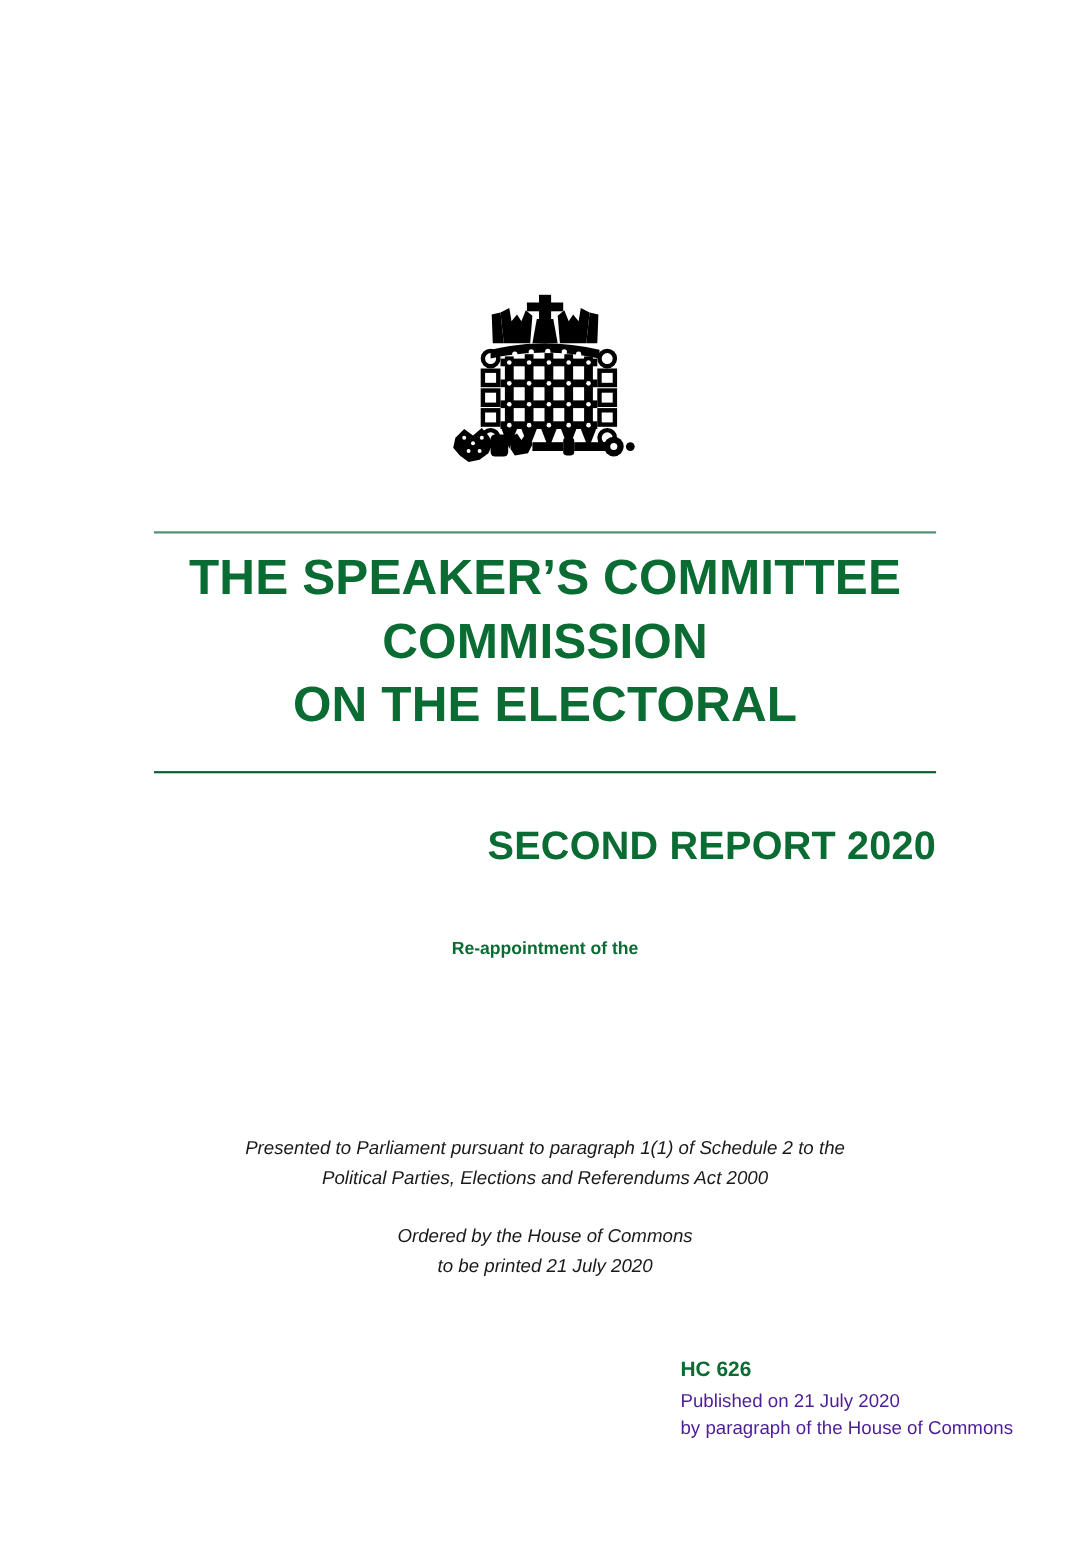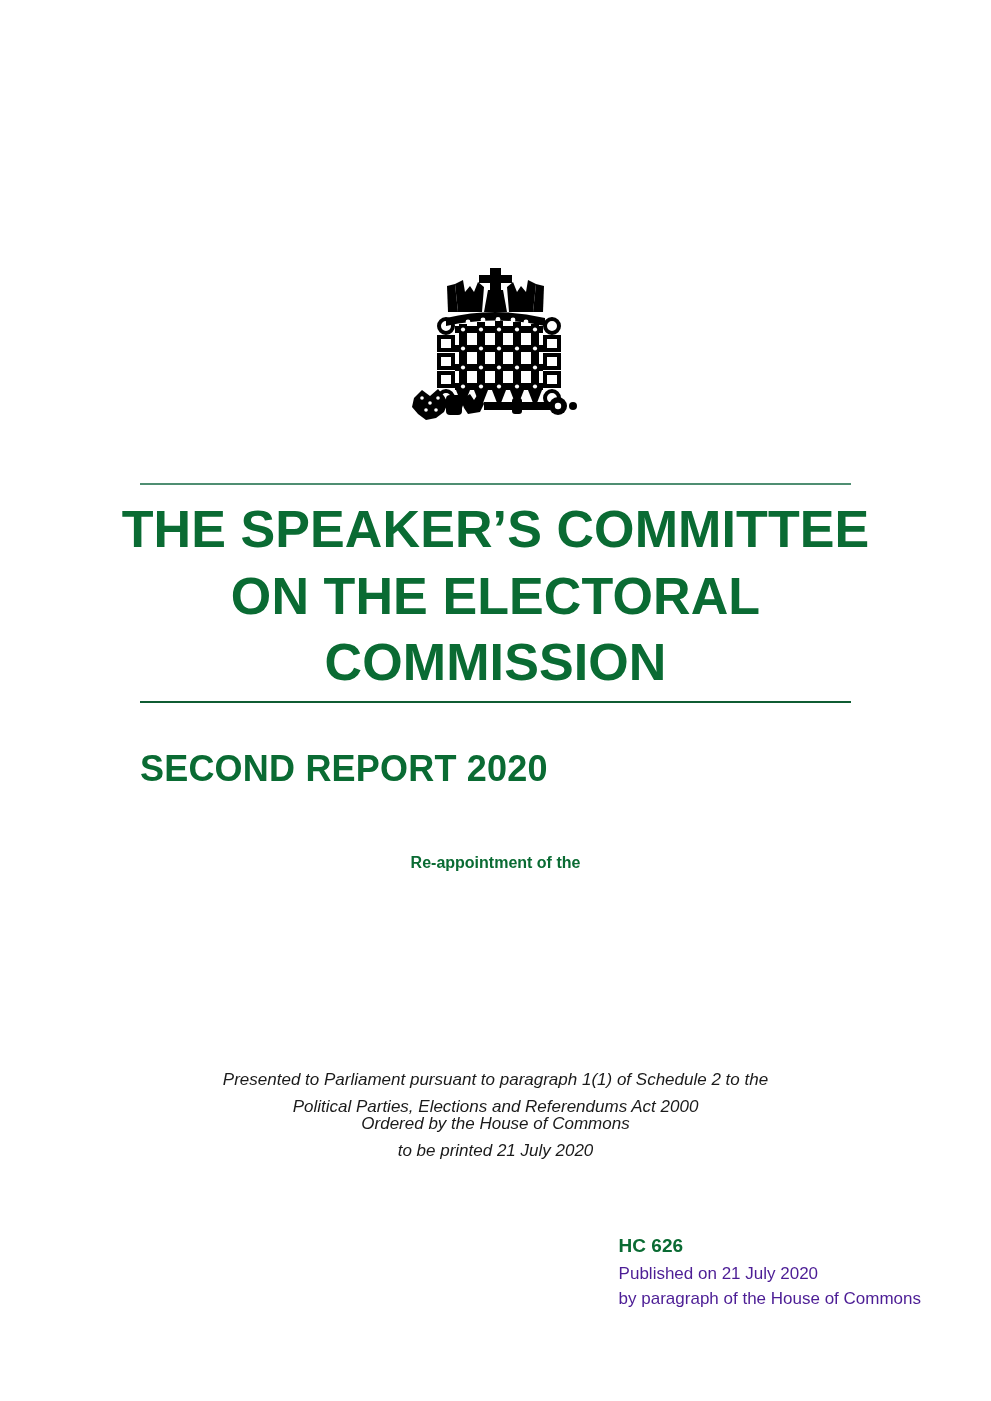--- a/index.html
+++ b/index.html
@@ -71,33 +71,33 @@
   }
 
   
   .main-title {
     position: absolute;
     top: 496px;
     left: 120px;
     width: 751px;
     text-align: center;
     color: #0a6b33;
-    font-size: 52px;
+    font-size: 45px;
     font-weight: bold;
     line-height: 1.28;
     letter-spacing: 0.1px;
   }
 
   
   .report-title {
     position: absolute;
     top: 748px;
     left: 140px;
     width: 711px;
-    text-align: left;
+    text-align: right;
     color: #0a6b33;
     font-size: 36px;
     font-weight: bold;
     letter-spacing: 0.2px;
   }
 
   
   .subtitle {
     position: absolute;
     top: 852px;
@@ -114,21 +114,20 @@
   .presented-note {
     position: absolute;
     top: 1030px;
     left: 140px;
     width: 711px;
     text-align: center;
     color: #1a1a1a;
     font-size: 17px;
     font-style: italic;
     line-height: 1.6;
-    margin-top: 36px;
   }
 
   .ordered-note {
     position: absolute;
     top: 1110px;
     left: 140px;
     width: 711px;
     text-align: center;
     color: #1a1a1a;
     font-size: 17px;
@@ -258,22 +257,22 @@
 
         <circle cx="165" cy="144" r="4"></circle>
       </g>
     </svg>
   </div>
 
   <hr class="rule rule-top">
 
   <div class="main-title">
     <div>THE SPEAKER’S COMMITTEE</div>
+    <div>COMMISSION</div>
     <div>ON THE ELECTORAL</div>
-    <div>COMMISSION</div>
   </div>
 
   <hr class="rule rule-bottom">
 
   <div class="report-title">SECOND REPORT 2020</div>
 
   <div class="subtitle">
     <div>Re-appointment of the</div>
   </div>
 

